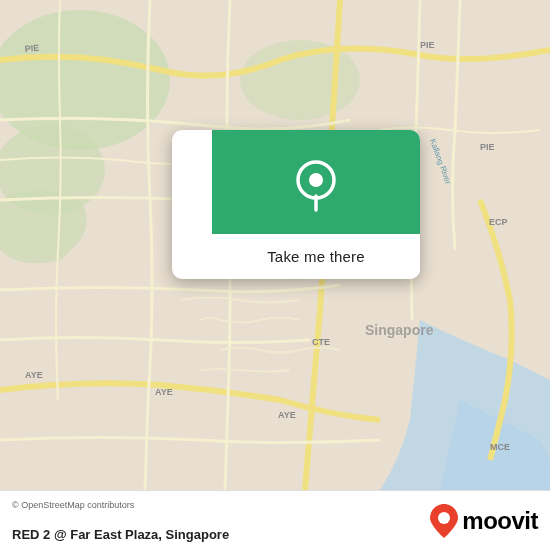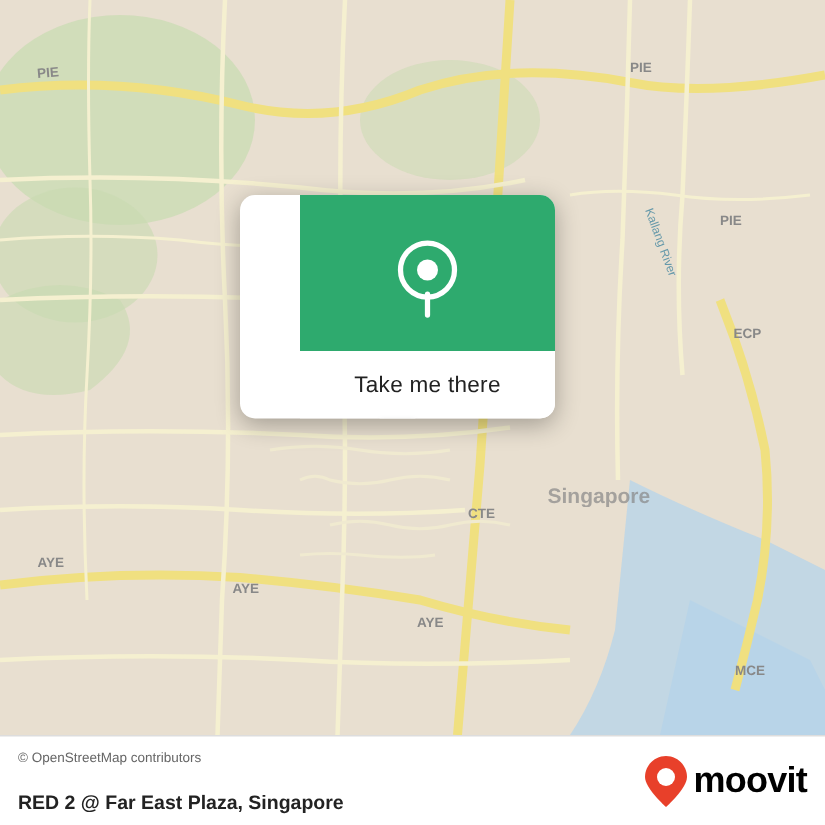--- a/index.html
+++ b/index.html
@@ -17,22 +17,22 @@
     #map-bg {
       width: 100%;
       height: 100%;
       position: absolute;
       top: 0; left: 0;
     }
 
     .popup-card {
       position: absolute;
       top: 130px;
-      left: 160px;
-      width: 210px;
+      left: 172px;
+      width: 248px;
       background: white;
       border-radius: 10px;
       box-shadow: 0 4px 16px rgba(0,0,0,0.3);
       display: flex;
       flex-direction: column;
       align-items: center;
       overflow: hidden;
       z-index: 10;
       padding-left: 40px;
     }

